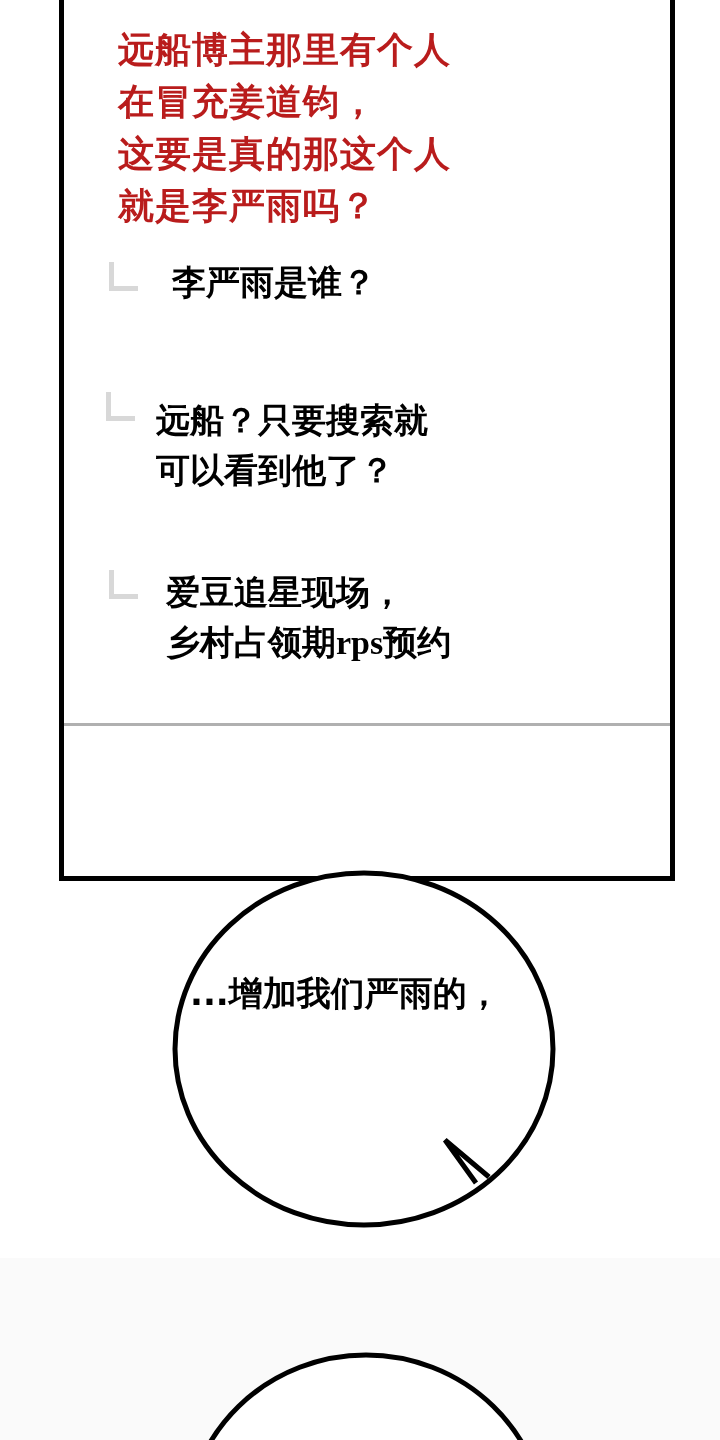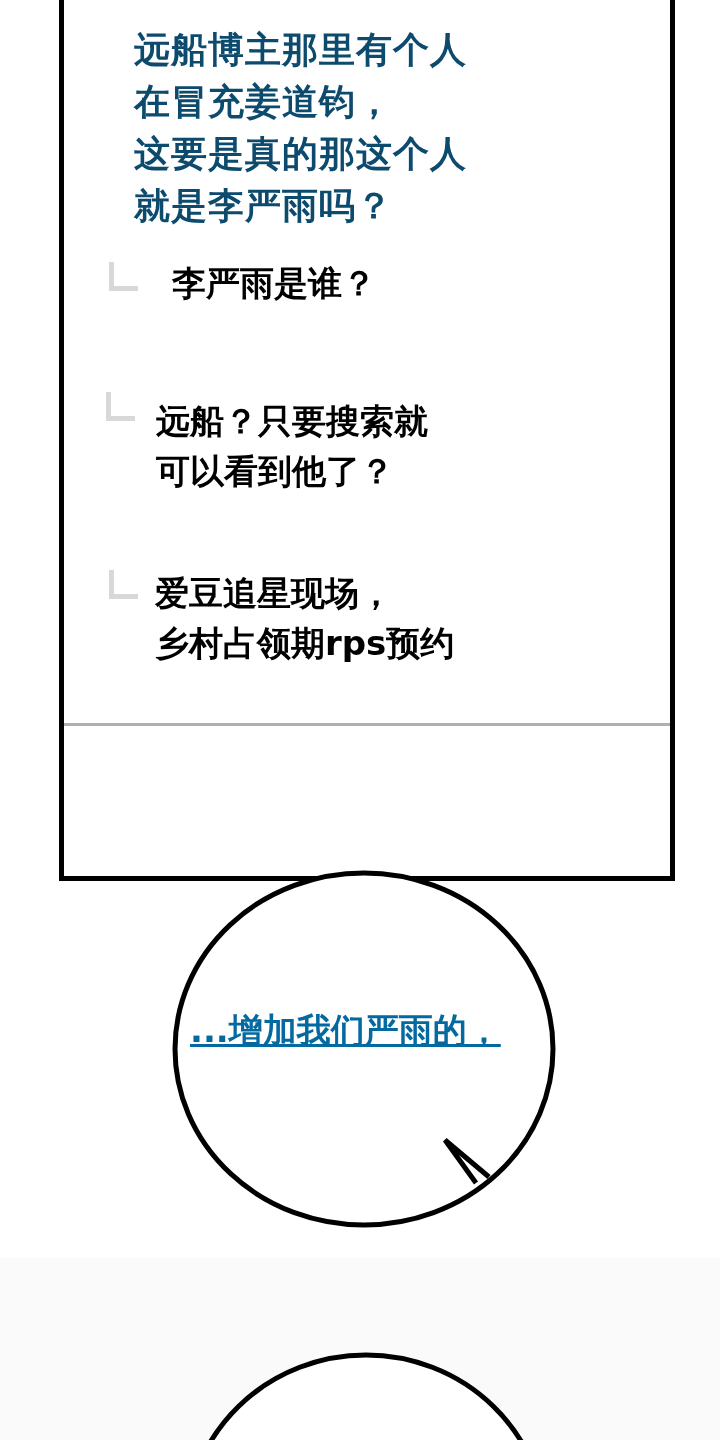--- a/index.html
+++ b/index.html
@@ -11,30 +11,30 @@
     .bg-lower {
       position: absolute; left: 0; top: 1258px; width: 720px; height: 182px;
       background: #fafafa;
     }
     .panel {
       position: absolute; left: 59px; top: -10px; width: 606px; height: 881px;
       border: 5px solid #000; background: #fff; box-sizing: content-box;
     }
     .post {
       position: absolute; left: 118px; top: 24px;
-      font-size: 36px; line-height: 52px; font-weight: bold; color: #0c4a6e;
-      white-space: pre-line; letter-spacing: 1px; margin-left: 16px;
+      font-size: 36px; line-height: 52px; font-weight: bold; color: #b91c1c;
+      white-space: pre-line; letter-spacing: 1px;
     }
-    .reply { position: absolute; font-size: 34px; line-height: 50px; font-weight: bold; color: #000; white-space: pre-line; }
+    .reply { position: absolute; font-size: 34px; line-height: 50px; font-weight: bold; color: #000; white-space: pre-line; font-family: Liberation Serif, serif; }
     .reply-marker { position: absolute; width: 24px; height: 24px; border-left: 5px solid #d8d8d8; border-bottom: 5px solid #d8d8d8; }
     .separator { position: absolute; left: 64px; top: 723px; width: 606px; height: 3px; background: #b0b0b0; }
     svg.bubbles { position: absolute; left: 0; top: 0; }
     .bubble-text {
-      position: absolute; left: 190px; top: 1006px; width: 350px;
-      font-size: 34px; font-weight: bold; line-height: 48px; color: #0369a1; white-space: nowrap; text-decoration: underline;
+      position: absolute; left: 190px; top: 969px; width: 350px;
+      font-size: 34px; font-weight: bold; line-height: 48px; color: #000000; white-space: nowrap;
     }
   </style>
 </head>
 <body>
 
 <div class="bg-lower"></div>
 
 <div class="panel"></div>
 
 <div class="post">远船博主那里有个人
@@ -43,21 +43,21 @@
 就是李严雨吗？</div>
 
 <div class="reply-marker" style="left:109px; top:262px;"></div>
 <div class="reply" style="left:172px; top:258px;">李严雨是谁？</div>
 
 <div class="reply-marker" style="left:106px; top:392px;"></div>
 <div class="reply" style="left:156px; top:396px;">远船？只要搜索就
 可以看到他了？</div>
 
 <div class="reply-marker" style="left:109px; top:570px;"></div>
-<div class="reply" style="left:155px; top:568px;">爱豆追星现场，
+<div class="reply" style="left:166px; top:568px;">爱豆追星现场，
 乡村占领期rps预约</div>
 
 <div class="separator"></div>
 
 <svg class="bubbles" width="720" height="1440">
 
   <g>
     <ellipse cx="364" cy="1049" rx="189" ry="176" fill="#fff" stroke="#000" stroke-width="5"></ellipse>
 
     <path d="M 471 1174 L 445 1140 L 489 1177" fill="#fff" stroke="none"></path>

